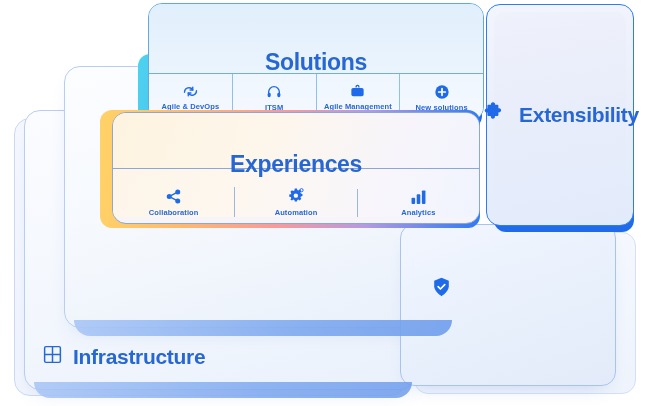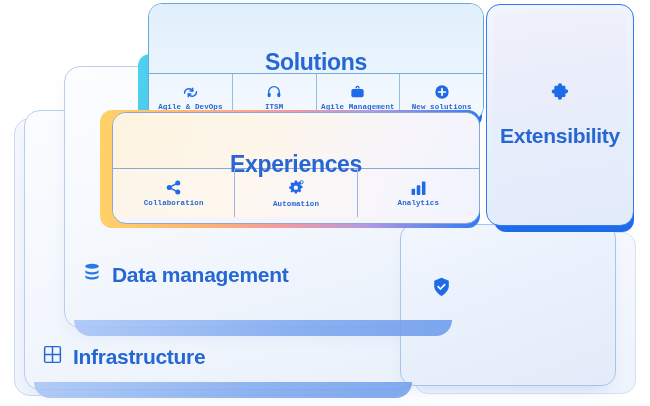--- a/index.html
+++ b/index.html
@@ -97,37 +97,37 @@
     border:1.5px solid #2f7bf2;border-radius:14px;
     z-index:3;
   }
   #ext-inner{
     position:absolute;left:494px;top:12px;width:132px;height:206px;
     background:linear-gradient(170deg,#eff1fb 0%,#e8edfa 50%,#e3ebfb 100%);
     border-radius:10px;z-index:4;
   }
   #ext-block{
     position:absolute;left:486px;top:3px;width:148px;height:224px;z-index:5;
-    display:flex;flex-direction:column;align-items:center;justify-content:center;gap:14px;
+    display:flex;flex-direction:row;align-items:center;justify-content:center;gap:14px;
   }
   #ext-block .card-label{color:#2767d4;font-size:21px;font-weight:700;letter-spacing:-.3px;}
 
   
   .panel{
     position:absolute;border-radius:14px;overflow:hidden;z-index:6;
     box-sizing:border-box;
   }
   .panel-head{
     display:flex;align-items:center;justify-content:center;
     box-sizing:border-box;
   }
   .panel-head .ptitle{
     color:#2767d4;font-size:23px;font-weight:700;letter-spacing:-.3px;margin-top:48px;
   }
-  .tiles{display:flex;height:47px;box-sizing:border-box;font-family:Liberation Mono, monospace;}
+  .tiles{display:flex;height:47px;box-sizing:border-box;}
   .tile{
     flex:1;display:flex;flex-direction:column;align-items:center;justify-content:center;
     gap:3px;box-sizing:border-box;
   }
   .tile + .tile{border-left:1px solid #9dbbe8;}
   .tile .tlabel{
     font-size:7.5px;color:#2767d4;font-weight:600;letter-spacing:.1px;white-space:nowrap;
   }
   .tile svg{display:block;}
 
@@ -153,21 +153,21 @@
     background:linear-gradient(92deg,#ffd267 0%,#ffb96e 22%,#f79a9c 48%,#b59ae0 70%,#2f7bf2 100%);
     border-radius:12px;z-index:7;
   }
   #exp-panel{
     left:112px;top:112px;width:368px;height:112px;
     background:linear-gradient(178deg,#fdf4e3 0%,#fdf6ec 40%,#f6f4fb 100%);
     border:1px solid #8aa7d8;z-index:8;
   }
   #exp-panel .panel-head{height:56px;border-bottom:1px solid #8aa7d8;
     background:linear-gradient(110deg,#fdf3e0 0%,#fdf6ea 40%,#f7f5fb 78%,#f2f4fd 100%);}
-  #exp-panel .tiles{height:48px;background:linear-gradient(110deg,#fdf5e8 0%,#fdf7ef 35%,#f8f6fc 72%,#f0f4fe 100%);}
+  #exp-panel .tiles{height:48px;background:linear-gradient(110deg,#fdf5e8 0%,#fdf7ef 35%,#f8f6fc 72%,#f0f4fe 100%);align-items:flex-end;}
   #exp-panel .tile + .tile{border-left:1px solid #9db6df;}
 
   .ico{color:#1f6ae8;}
 </style>
 </head>
 <body>
 
 <div id="stage">
 
   <div class="layer backdrop plain" id="infra-ghost"></div>
@@ -180,30 +180,20 @@
         <rect x="3" y="3" width="18" height="18" rx="1.5"></rect>
           <line x1="12" y1="3" x2="12" y2="21"></line>
           <line x1="3" y1="12" x2="21" y2="12"></line>
       </svg>
     </span>
     <span>Infrastructure</span>
   </div>
 
   <div class="shadowbar" id="data-under"></div>
   <div class="layer" id="data-card"></div>
-  <div class="card-title" id="data-title">
-    <span class="ico">
-      <svg width="20" height="20" viewBox="0 0 24 24" fill="#2b76ea">
-        <ellipse cx="12" cy="5" rx="8" ry="3"></ellipse>
-        <path d="M4 9.2c0 1.66 3.58 3 8 3s8-1.34 8-3V12c0 1.66-3.58 3-8 3s-8-1.34-8-3z"></path>
-        <path d="M4 15.2c0 1.66 3.58 3 8 3s8-1.34 8-3V18c0 1.66-3.58 3-8 3s-8-1.34-8-3z"></path>
-      </svg>
-    </span>
-    <span>Data management</span>
-  </div>
 
   <div class="layer backdrop plain" id="comp-ghost"></div>
   <div class="layer" id="comp-card"></div>
   <div class="card-title" id="comp-title">
     <span class="ico">
       <svg width="19" height="20" viewBox="0 0 24 26" fill="#1f6ae8">
         <path d="M12 1 2.5 5v7.5C2.5 19 12 25 12 25s9.5-6 9.5-12.5V5z"></path>
         <path d="M7.6 12.6l3 3 5.6-5.8" stroke="#ffffff" stroke-width="2.2" fill="none" stroke-linecap="round" stroke-linejoin="round"></path>
       </svg>
     </span>

